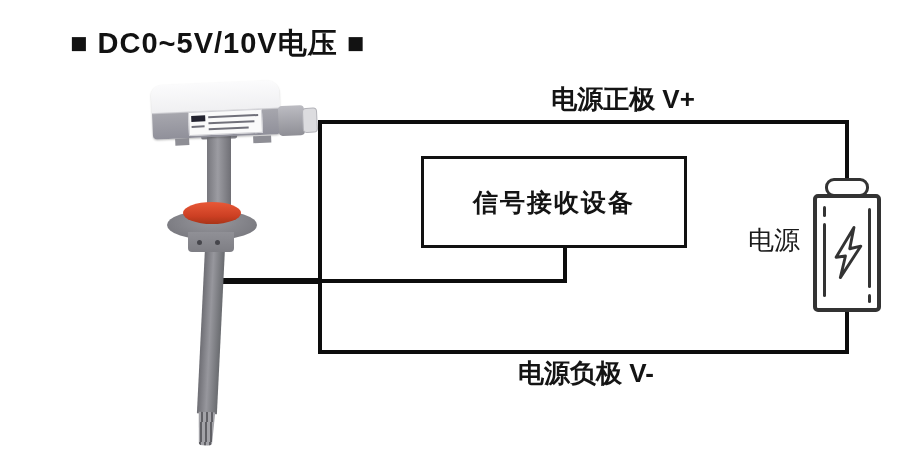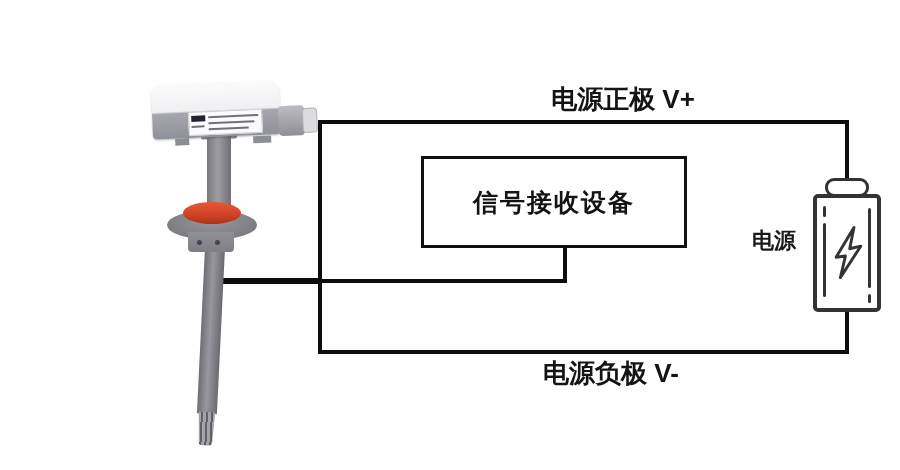--- a/index.html
+++ b/index.html
@@ -33,26 +33,26 @@
     left: 421px; top: 156px; width: 266px; height: 92px;
     border: 3px solid #111; background: #fff; z-index: 2;
     display: flex; align-items: center; justify-content: center;
   }
   .receiver-box span { font-size: 25px; font-weight: 600; color: #141414; letter-spacing: 2px; }
 
   
   .wire-label { font-weight: 600; color: #141414; white-space: nowrap; z-index: 3; text-align: center; }
   .label-vplus  { left: 478px; top: 82px;  width: 290px; font-size: 26px; }
   .label-signal { left: 350px; top: 286px; width: 230px; font-size: 25px; }
-  .label-vminus { left: 466px; top: 356px; width: 290px; font-size: 26px; }
+  .label-vminus { left: 441px; top: 356px; width: 290px; font-size: 26px; }
 
   
   .power-label {
     left: 736px; top: 224px; width: 76px; text-align: center;
-    font-size: 22px; font-weight: 700; line-height: 33px; color: #1a1a1a; z-index: 3;
+    font-size: 26px; font-weight: 400; line-height: 33px; color: #1a1a1a; z-index: 3;
   }
   .battery-cap {
     left: 825px; top: 178px; width: 44px; height: 19px;
     border: 3px solid #333; border-radius: 9px; background: #fff; z-index: 2;
   }
   .battery-body {
     left: 813px; top: 194px; width: 68px; height: 118px;
     border: 4px solid #333; border-radius: 5px; background: #fff; z-index: 3;
   }
   .bolt-dash { position: absolute; width: 3px; background: #333; border-radius: 2px; }
@@ -121,20 +121,21 @@
     background: repeating-linear-gradient(90deg, #a3a3a8 0 3px, #606065 3px 5px);
     border-radius: 0 0 7px 7px;
     clip-path: polygon(4% 0, 96% 0, 86% 100%, 14% 100%);
   }
 </style>
 </head>
 <body>
 
 <div class="stage">
 
+  <div class="abs title">■ DC0~5V/10V电压 ■</div>
 
   <div class="abs wire wire-top"></div>
   <div class="abs wire wire-left"></div>
   <div class="abs wire wire-bottom"></div>
   <div class="abs wire wire-right-up"></div>
   <div class="abs wire wire-right-down"></div>
   <div class="abs wire wire-signal-h"></div>
   <div class="abs wire wire-signal-v"></div>
   <div class="abs wire wire-sensor"></div>
 

